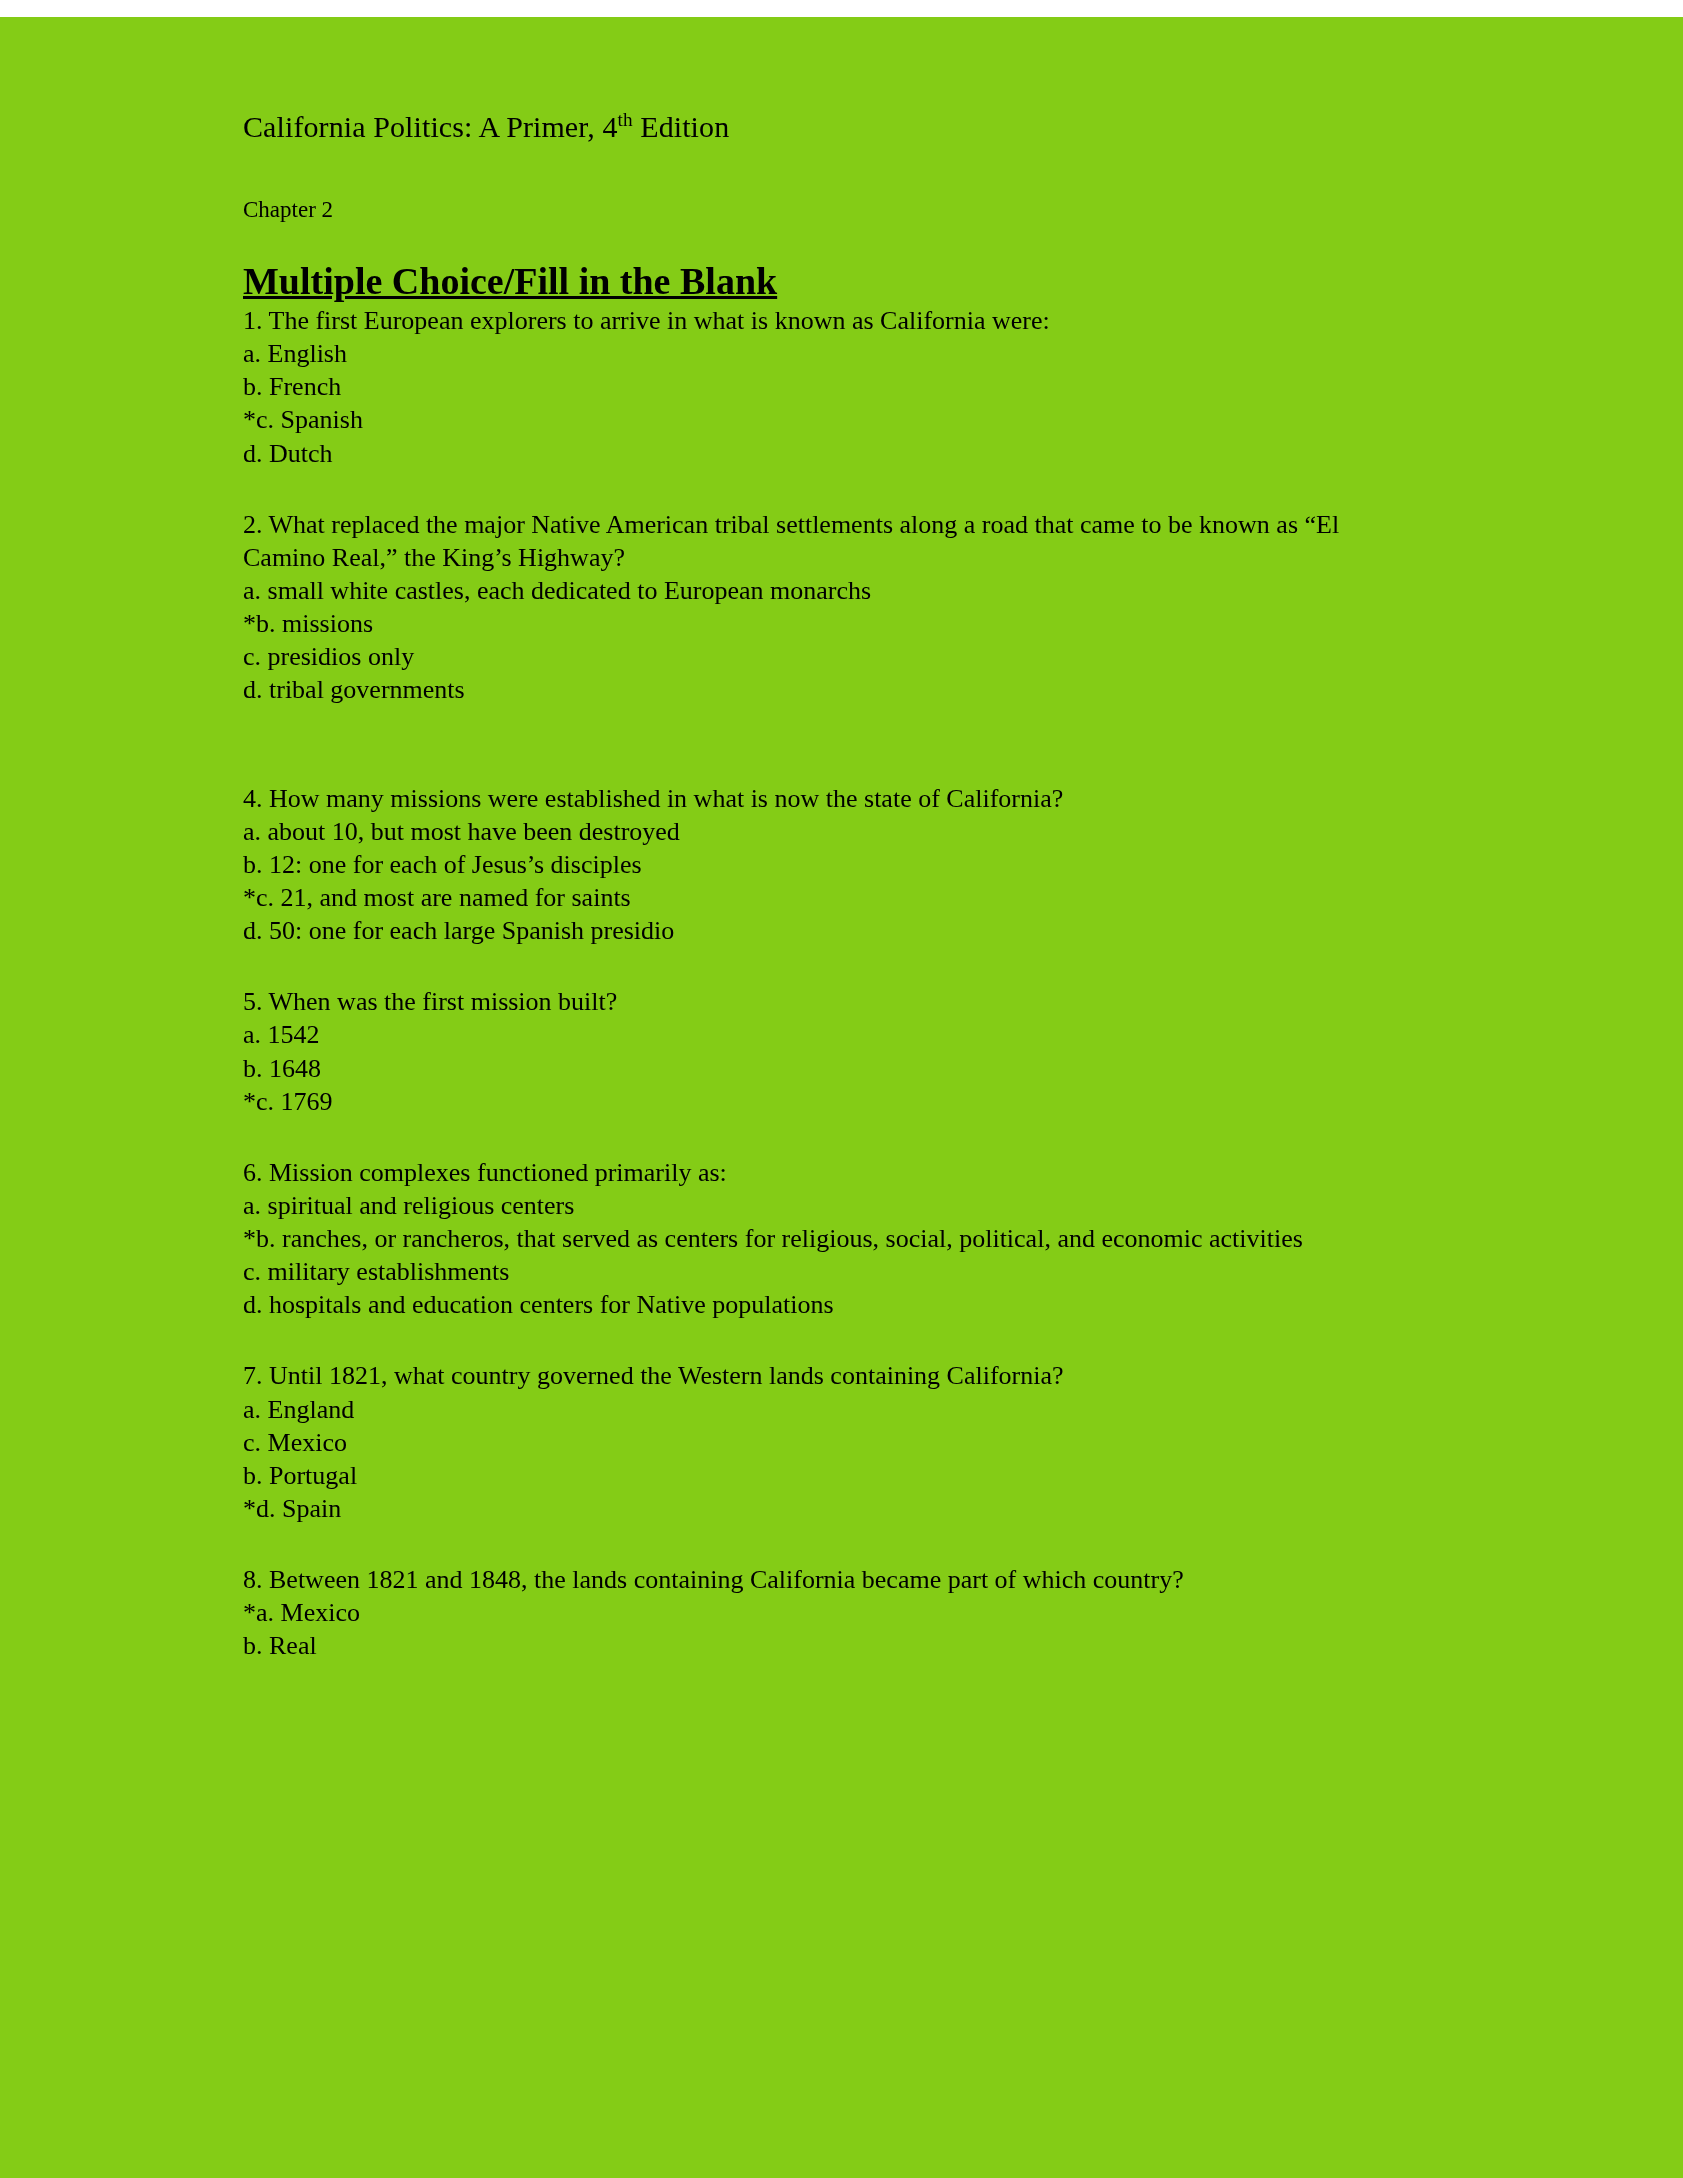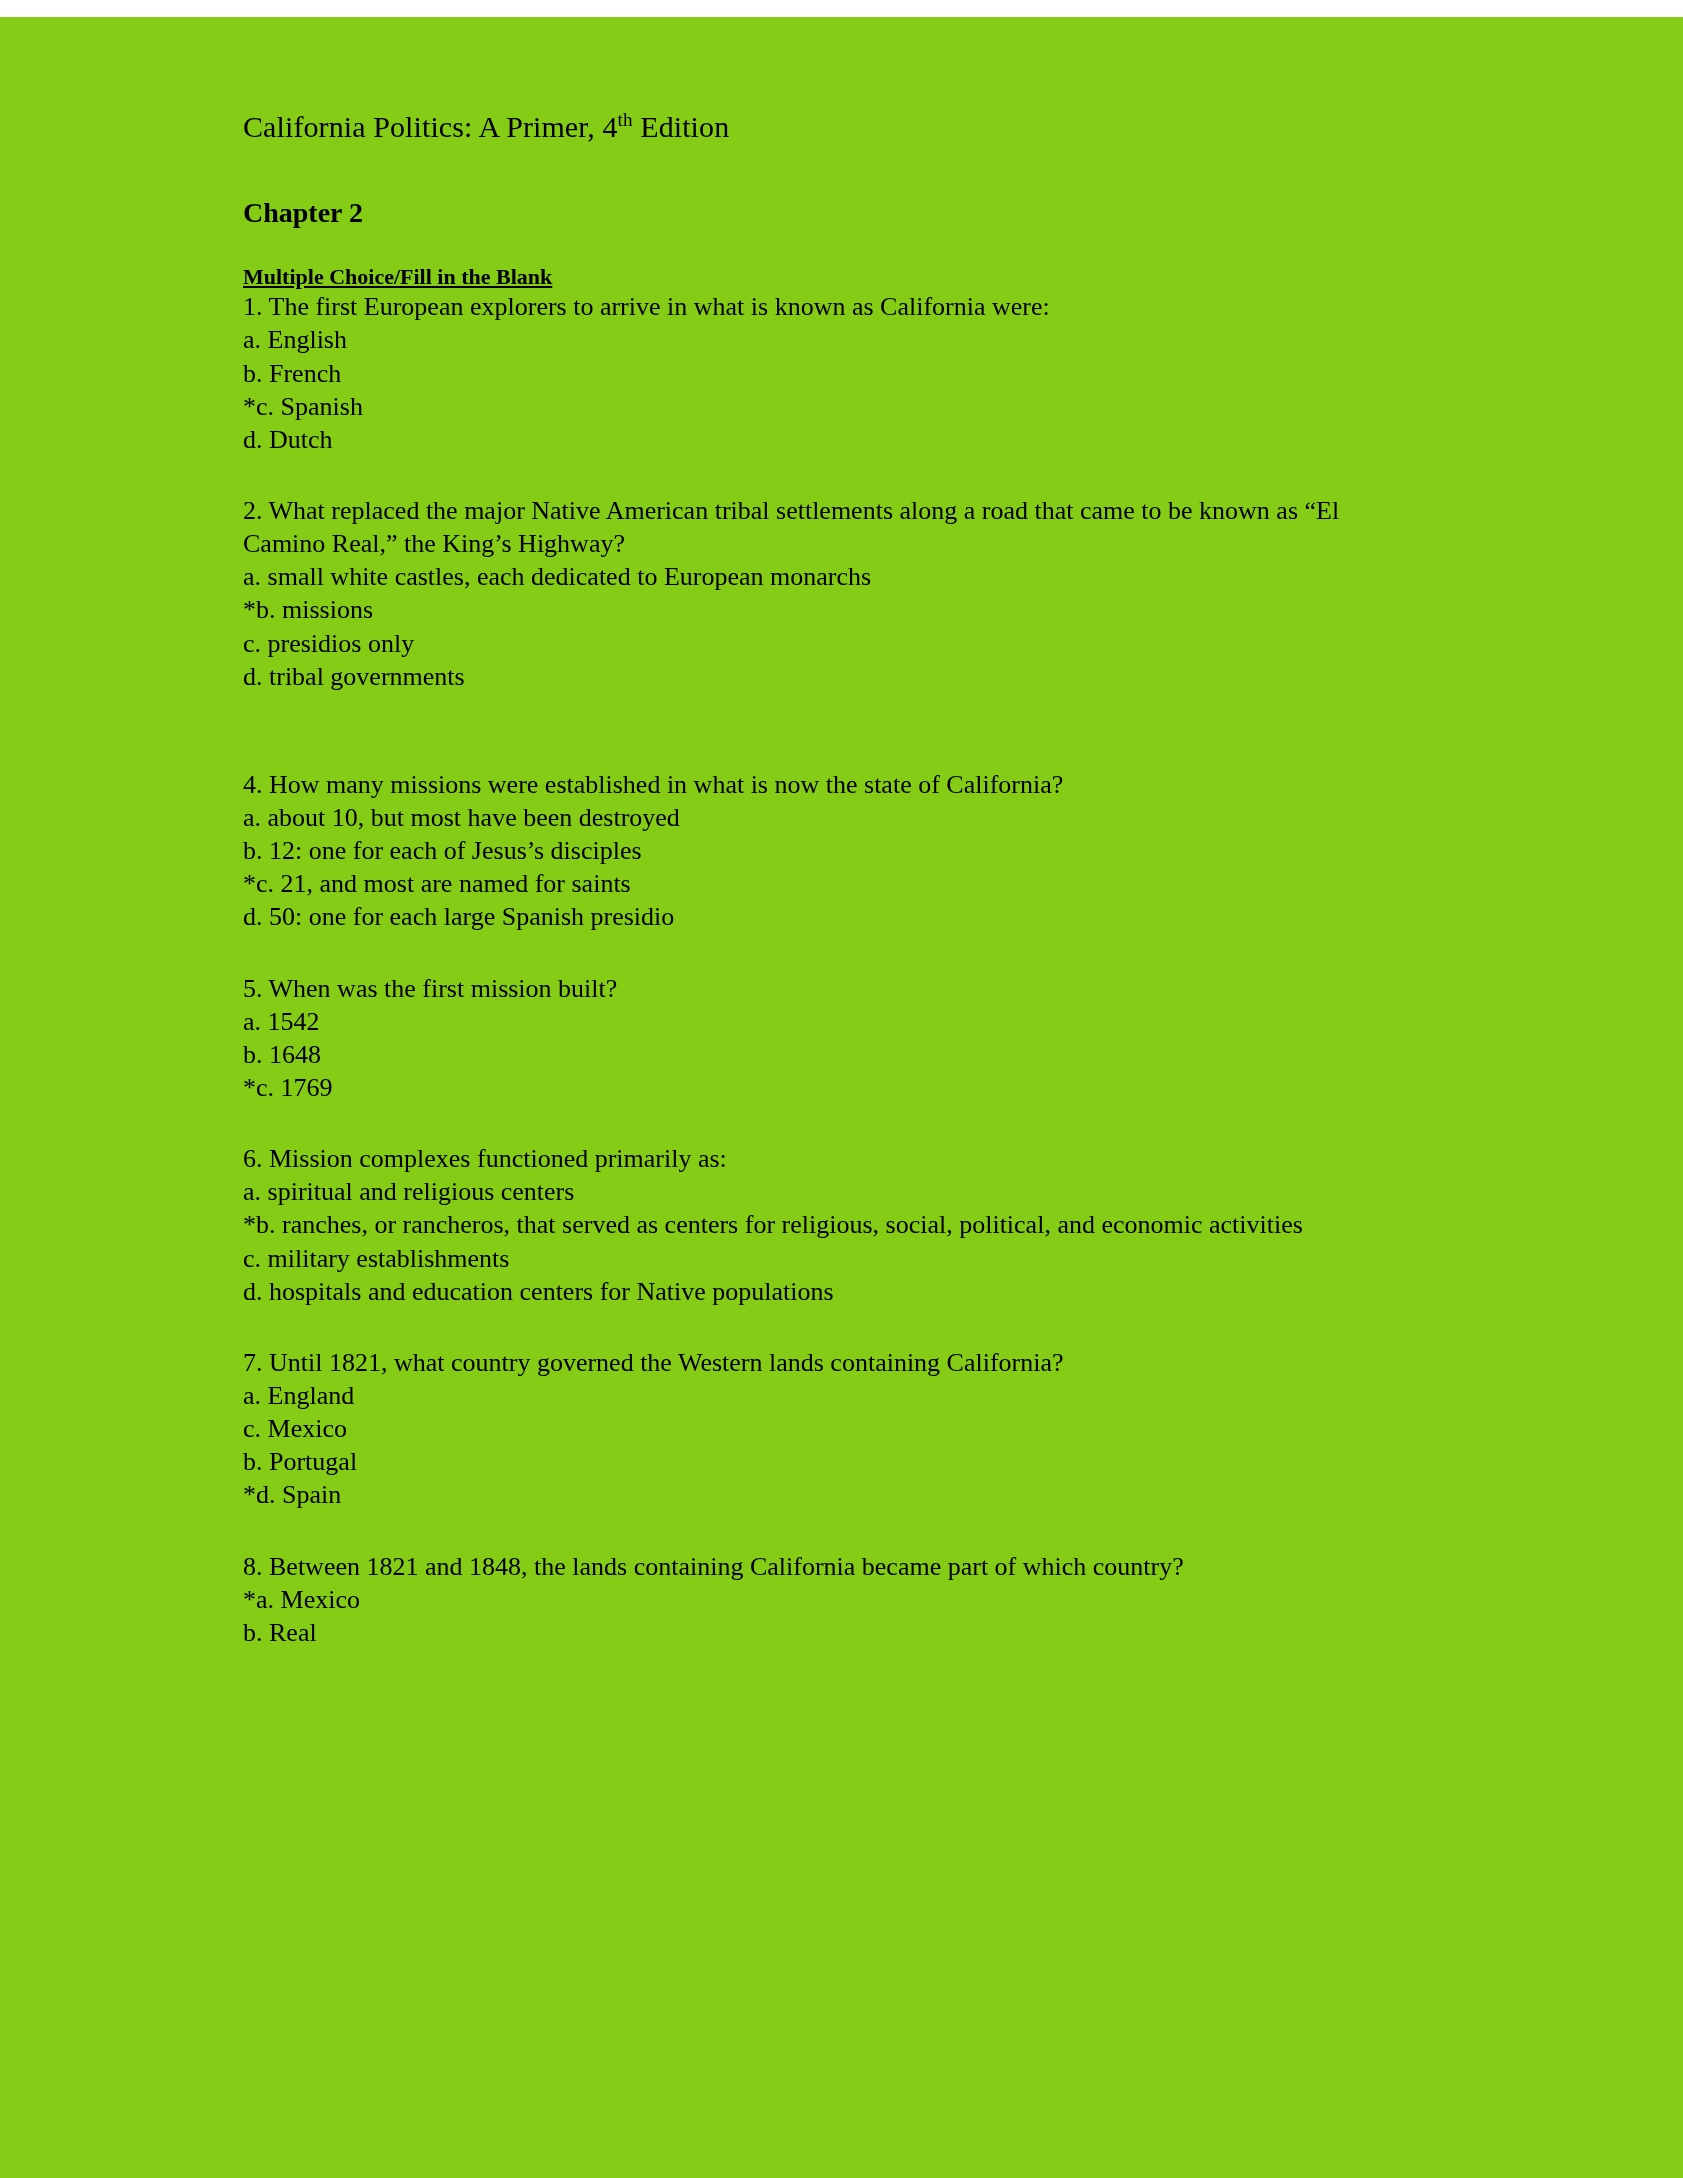--- a/index.html
+++ b/index.html
@@ -34,26 +34,26 @@
     letter-spacing: 0.1px;
   }
   .sup {
     font-size: 0.64em;
     vertical-align: super;
     line-height: 0;
   }
   .spacer-lg { height: 56px; }
   .spacer-md { height: 37px; }
   .chapter-title {
-    font-size: 28px;
-    font-weight: bold;
+    font-size: 23px;
+    font-weight: normal;
     line-height: 1.05;
   }
   .section-title {
-    font-size: 22px;
+    font-size: 38px;
     font-weight: bold;
     text-decoration: underline;
     line-height: 1.18;
     display: inline-block;
   }
   .section-title-wrap {
     line-height: 1.18;
   }
   .q-block {
     font-size: 30px;

